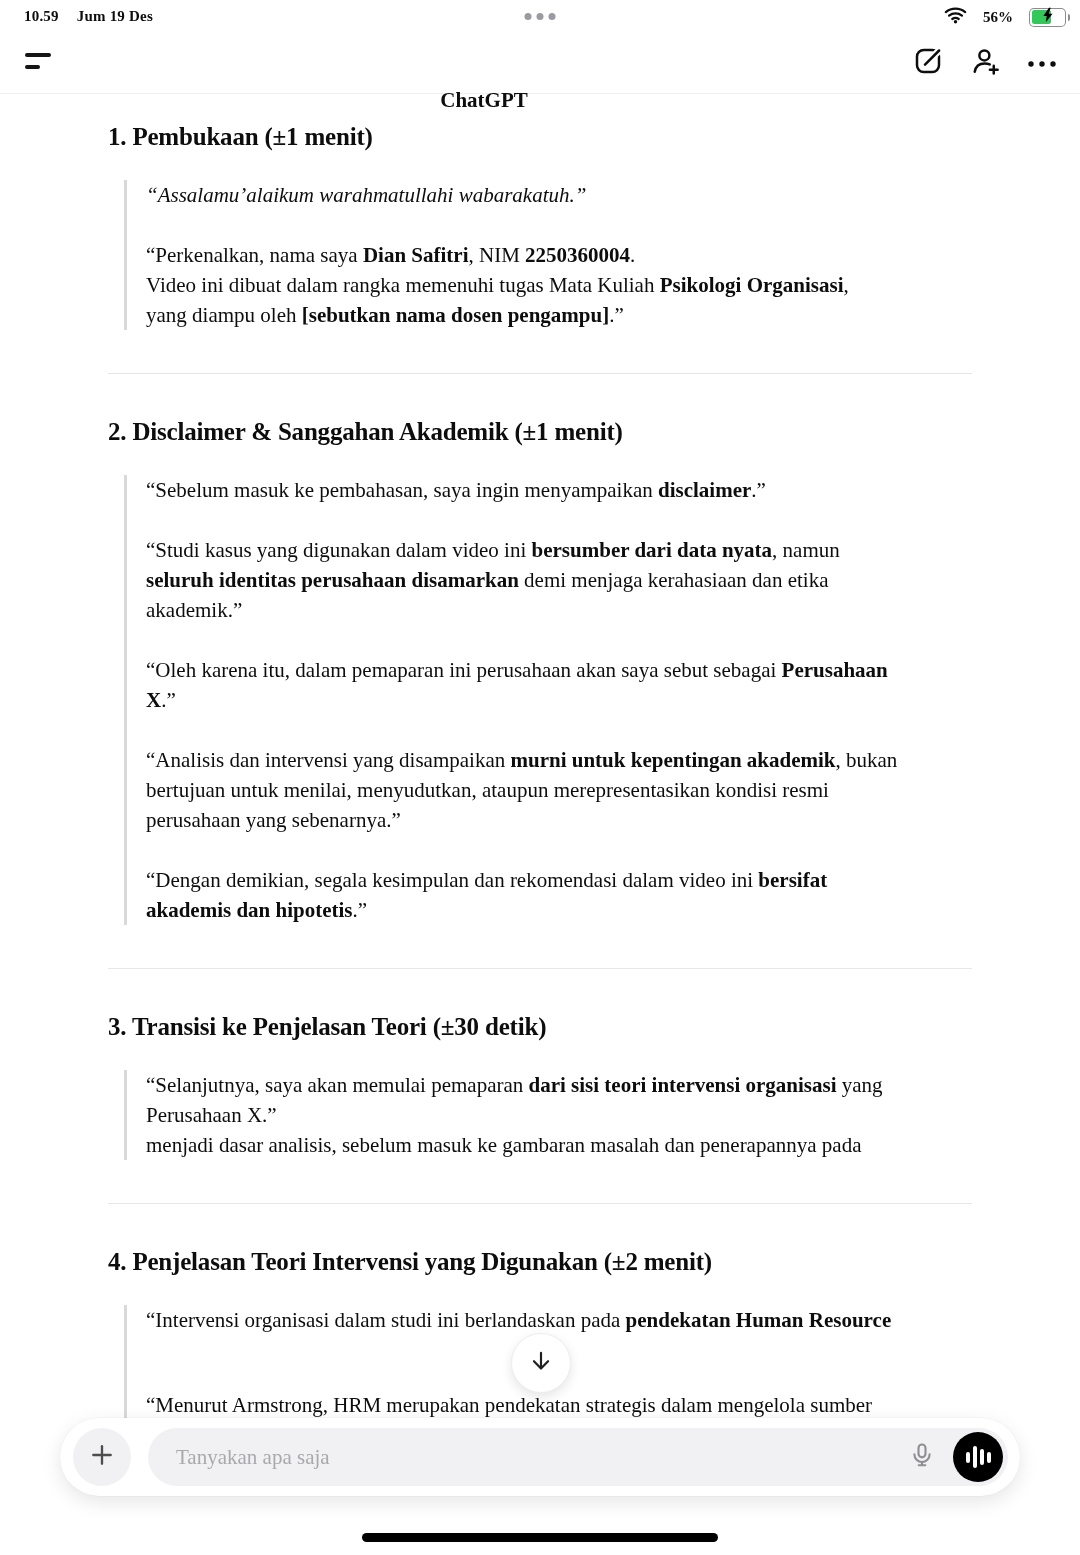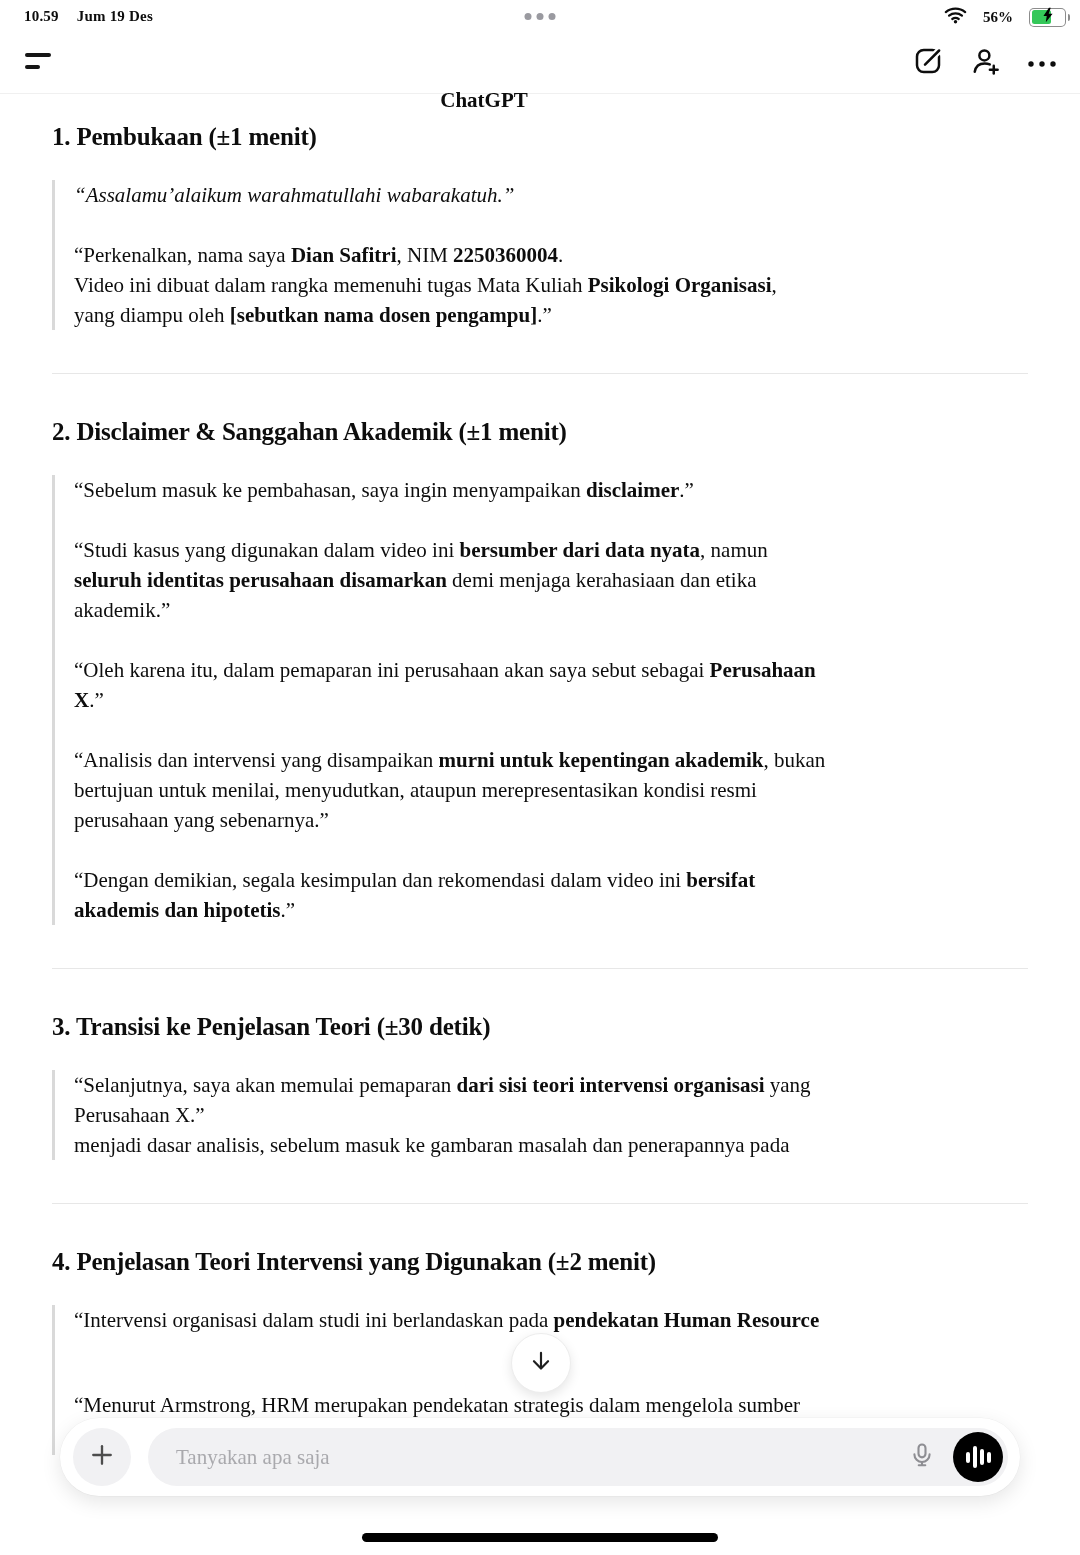--- a/index.html
+++ b/index.html
@@ -23,23 +23,23 @@
   .appbar{position:absolute;top:33px;left:0;width:100%;height:60px;background:#fff;border-bottom:1px solid #f0f0f0;z-index:40;}
   .sidebar-toggle{position:absolute;left:25px;top:17px;width:30px;height:26px;cursor:pointer;}
   .sidebar-toggle .bar1{position:absolute;left:0;top:3px;width:26px;height:4px;border-radius:2px;background:#151515;}
   .sidebar-toggle .bar2{position:absolute;left:0;top:15px;width:15px;height:4px;border-radius:2px;background:#151515;}
   .app-title{position:absolute;left:424px;top:15px;width:120px;text-align:center;font-size:21px;font-weight:700;margin-top:40px;}
   .appbar-actions{position:absolute;right:22px;top:14px;display:flex;gap:25px;align-items:center;height:32px;}
   .icon-btn{width:32px;height:32px;display:flex;align-items:center;justify-content:center;}
 
   
   .chat{position:absolute;left:0;top:94px;width:1080px;height:1461px;overflow:hidden;
-        padding:28px 52px 0;box-sizing:border-box;}
+        padding:28px 108px 0;box-sizing:border-box;}
   .section-heading{font-size:25px;line-height:30px;font-weight:700;margin:0 0 28px;letter-spacing:-.2px;}
-  .quote{position:relative;border-left:3px solid #d9d9d9;padding-left:19px;}
+  .quote{position:relative;border-left:3px solid #d9d9d9;padding-left:19px;margin-left:16px;}
   .qpara+.qpara{margin-top:30px;}
   .qline{font-size:21px;line-height:30px;white-space:nowrap;}
   .qline .b{font-weight:700;}
   .qline .i{font-style:italic;}
   .divider{height:1px;background:#e7e7e7;margin:43px 0;}
   .quote.overflow{height:150px;}
   .qpara.tail{position:absolute;left:19px;top:85px;margin:0;}
 
   
   .scroll-btn{position:absolute;left:511px;top:1333px;width:58px;height:58px;border-radius:50%;

